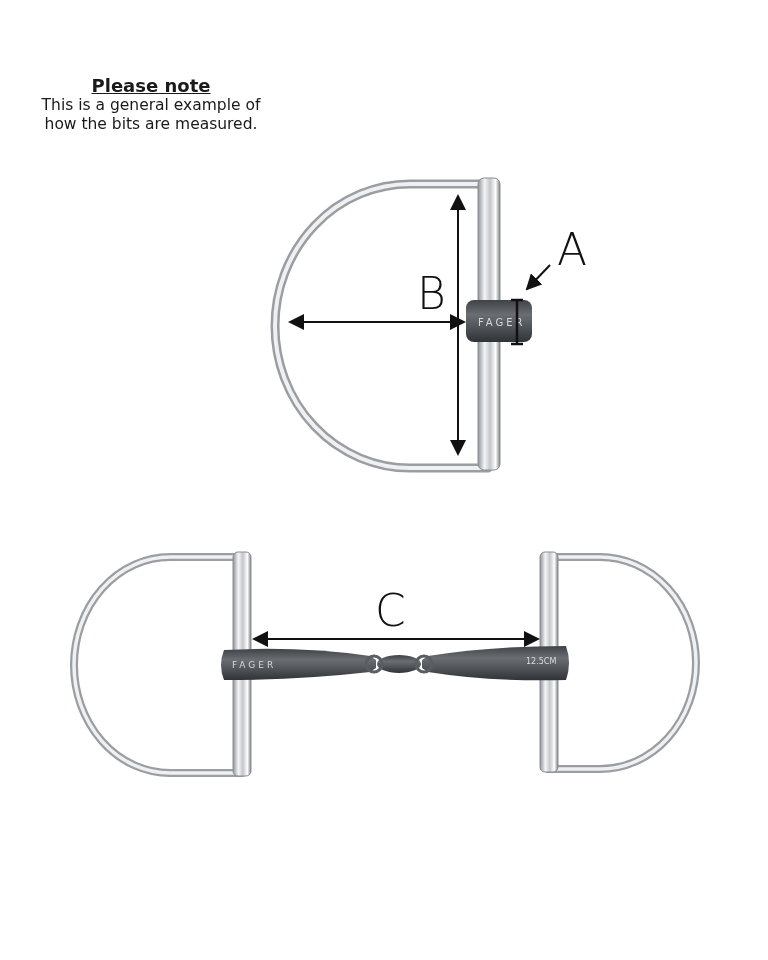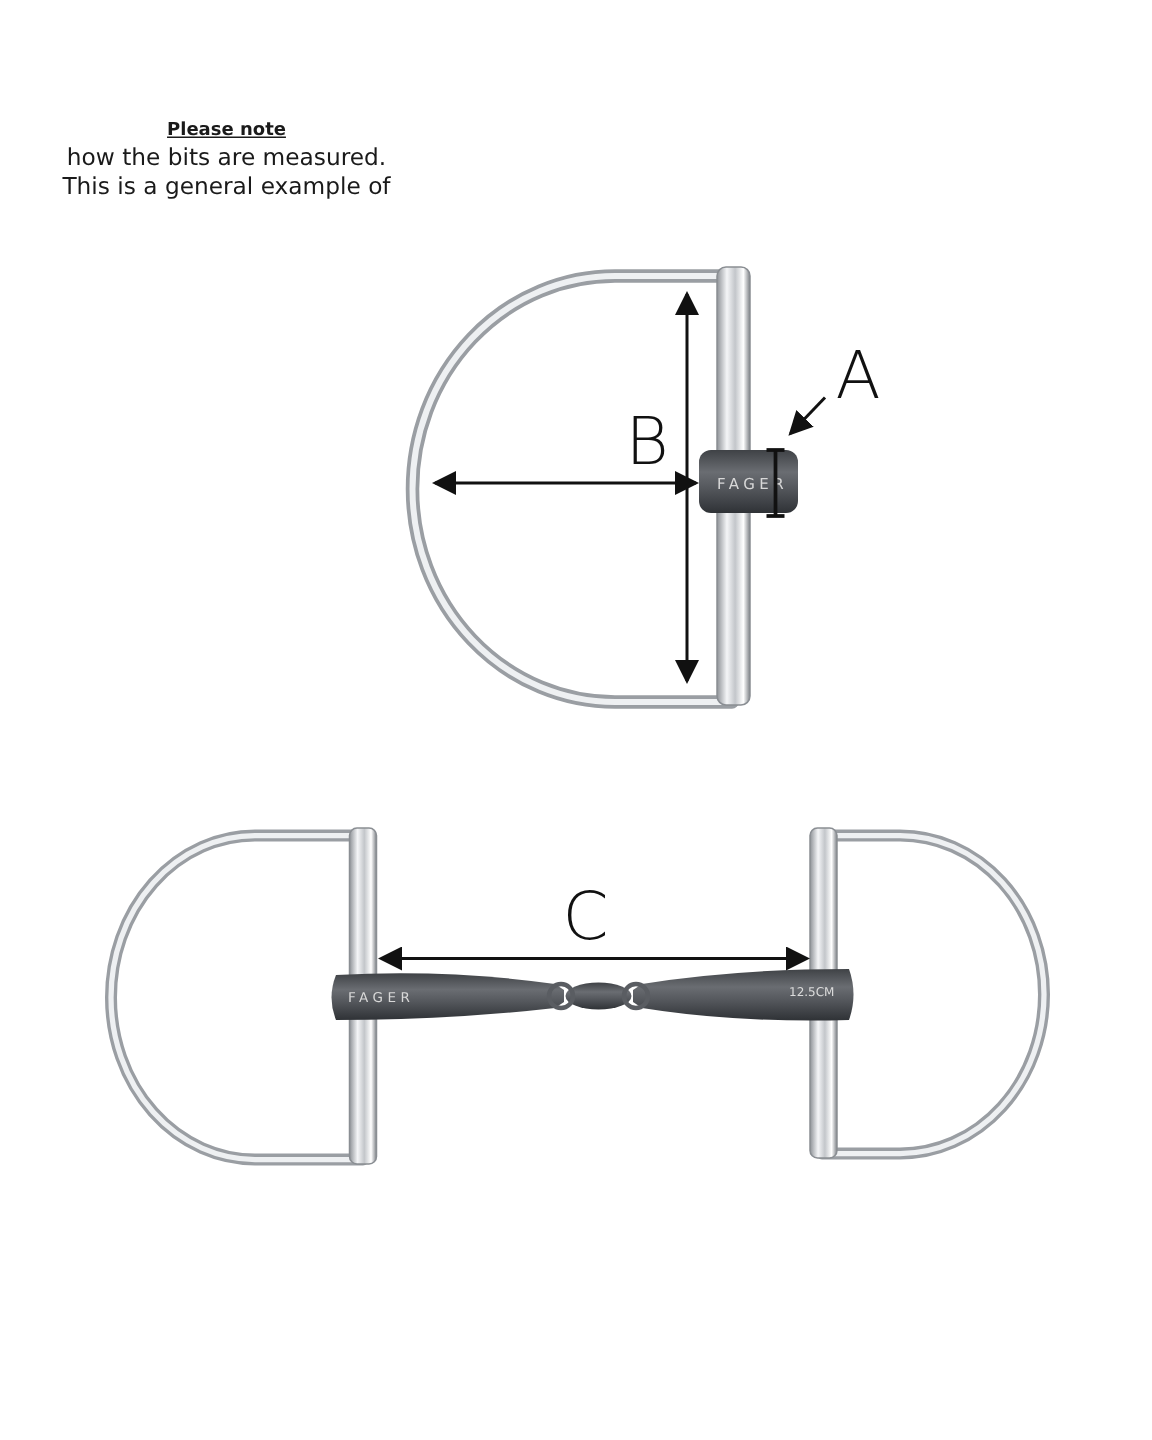--- a/index.html
+++ b/index.html
@@ -1,30 +1,30 @@
 <!DOCTYPE html>
 <html><head>
 <meta charset="utf-8">
 <style>
   html,body{margin:0;padding:0;background:#ffffff;}
   body{width:768px;height:960px;position:relative;overflow:hidden;font-family:"DejaVu Sans","Liberation Sans",sans-serif;}
   .note{position:absolute;left:20px;top:76px;width:262px;text-align:center;color:#1a1a1a;}
-  .note-title{font-size:12px;font-weight:bold;text-decoration:underline;line-height:20px;}
+  .note-title{font-size:18px;font-weight:bold;text-decoration:underline;line-height:20px;}
   .note-body{font-size:15.5px;line-height:19px;}
   svg{position:absolute;left:0;top:0;}
   .lbl{font-family:"DejaVu Sans","Liberation Sans",sans-serif;font-weight:300;fill:#111;}
   .brand{font-family:"DejaVu Sans","Liberation Sans",sans-serif;fill:#d8d8d8;letter-spacing:3px;}
 </style>
 </head>
 <body>
 
 <div class="note">
   <div class="note-title">Please note</div>
+  <div class="note-body">This is a general example of</div>
   <div class="note-body">how the bits are measured.</div>
-  <div class="note-body">This is a general example of</div>
 </div>
 
 <svg width="768" height="960" viewBox="0 0 768 960">
   <defs>
     <linearGradient id="steelV" x1="0" x2="1" y1="0" y2="0">
       <stop offset="0" stop-color="#8e9297"></stop>
       <stop offset="0.3" stop-color="#f4f5f7"></stop>
       <stop offset="0.55" stop-color="#c3c6ca"></stop>
       <stop offset="0.8" stop-color="#ffffff"></stop>
       <stop offset="1" stop-color="#7d8186"></stop>

